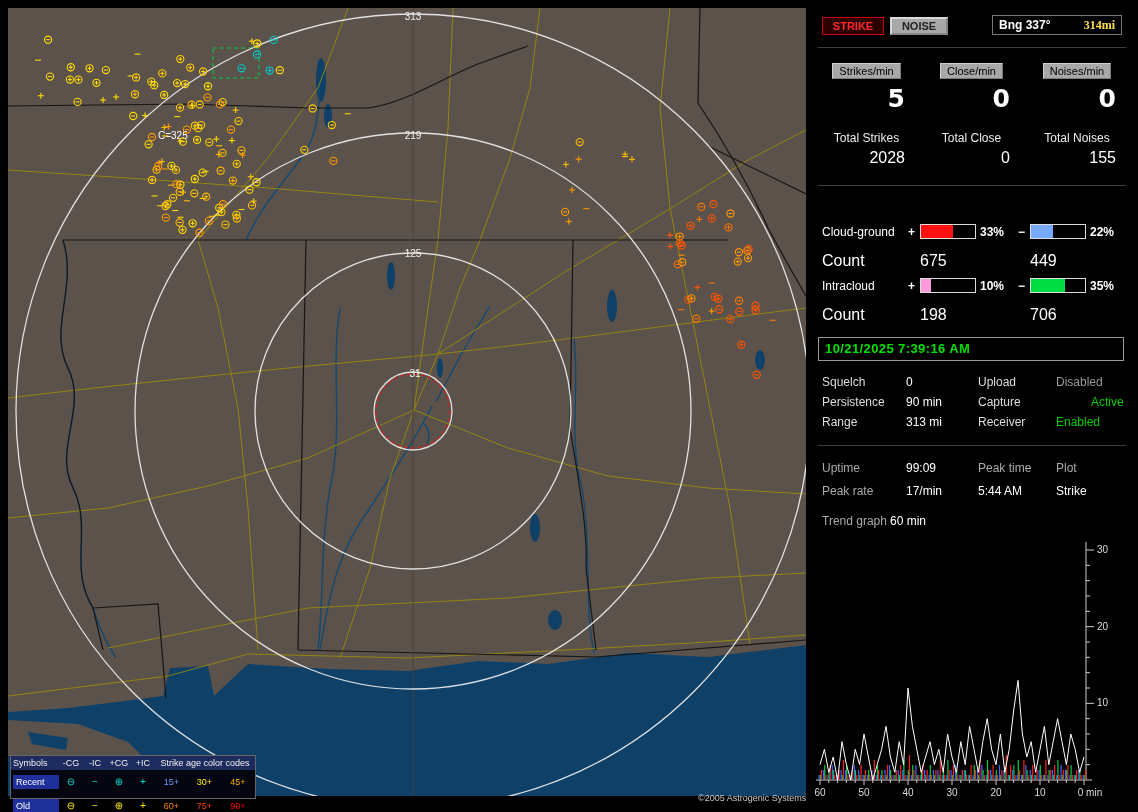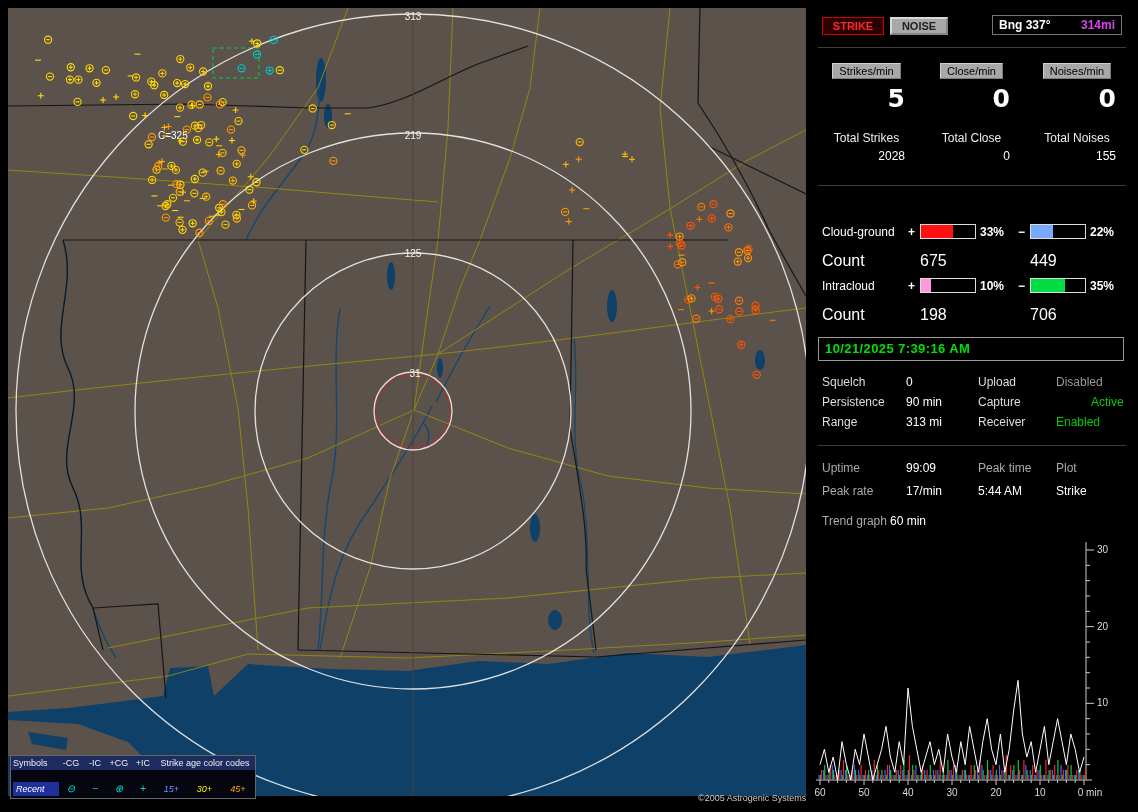--- a/index.html
+++ b/index.html
@@ -10,44 +10,44 @@
   #map-svg{display:block;width:798px;height:788px;}
   .credit{position:absolute;left:698px;top:793px;color:#cccccc;font-size:9px;}
   
   .legend{position:absolute;left:2px;top:747px;width:246px;height:44px;background:#05060f;
           border:1px solid #666;font-size:9px;color:#ddd;box-sizing:border-box;}
   .lg-head{display:grid;grid-template-columns:46px 24px 24px 24px 24px 100px;background:#1d2b5e;
            height:14px;line-height:14px;padding:0 2px;color:#eee;}
   .lg-head span{text-align:center;}
   .lg-head .lg-first{text-align:left;}
   .lg-row{display:grid;grid-template-columns:46px 24px 24px 24px 24px 33px 33px 34px;
-          height:14px;line-height:14px;padding:12px 2px;font-style:italic;}
+          height:14px;line-height:14px;padding:5px 2px;}
   .lg-row span{text-align:center;}
   .lg-chip{background:#20309a;color:#fff;text-align:left !important;padding-left:3px;}
   .lg-sym{font-size:10px;}
   
   .panel{position:absolute;left:814px;top:10px;width:316px;height:794px;background:#000;color:#fff;}
   .hr{position:absolute;left:4px;right:4px;height:1px;background:#3c3c3c;}
   .btn-strike{position:absolute;left:8px;top:7px;width:62px;height:18px;background:#2a0000;
               color:#ff2a2a;border:1px solid #cc0000;font-weight:bold;font-size:11px;
               font-family:"Liberation Sans",sans-serif;cursor:pointer;}
   .btn-noise{position:absolute;left:76px;top:7px;width:58px;height:18px;background:#a8a8a8;
              color:#222;border:2px outset #d8d8d8;font-weight:bold;font-size:11px;
              font-family:"Liberation Sans",sans-serif;cursor:pointer;}
   .bng-box{position:absolute;left:178px;top:5px;width:130px;height:20px;border:1px solid #777;
            background:#000;display:flex;align-items:center;justify-content:space-between;
            padding:0 6px;box-sizing:border-box;font-size:12px;font-weight:bold;}
-  .green{color:#d946ef;}
+  .green{color:#fde047;font-family:Liberation Serif, serif;}
   .grid3{position:absolute;left:0;width:316px;display:grid;grid-template-columns:105px 105px 106px;}
   .chip{background:#a8a8a8;color:#000;font-size:11px;padding:1px 6px;border:1px outset #cfcfcf;
         justify-self:center;cursor:pointer;}
   .num{font-family:"DejaVu Sans",sans-serif;font-weight:bold;font-size:25px;text-align:right;
        padding-right:14px;}
   .tlabel{font-size:12px;color:#eee;text-align:center;}
-  .tval{font-size:12px;color:#fff;text-align:right;padding-right:14px;}
+  .tval{font-size:16px;color:#fff;text-align:right;padding-right:14px;}
   .dist-title{position:absolute;left:8px;right:8px;color:#aaa;font-size:12px;
               border-bottom:1px solid #555;padding-bottom:5px;}
   .dist-label{position:absolute;left:8px;font-weight:normal;font-size:12px;}
   .sign{position:absolute;font-size:12px;font-weight:bold;}
   .dist-bar{position:absolute;width:54px;height:13px;border:1px solid #ddd;background:#000;}
   .dist-bar .fill{display:block;height:100%;width:0;}
   .pct{position:absolute;font-weight:bold;font-size:12px;}
   .cnt{position:absolute;font-size:16px;}
   .dt-box{position:absolute;left:4px;top:327px;width:306px;height:24px;border:1px solid #999;
           box-sizing:border-box;line-height:22px;padding-left:6px;color:#00e000;

